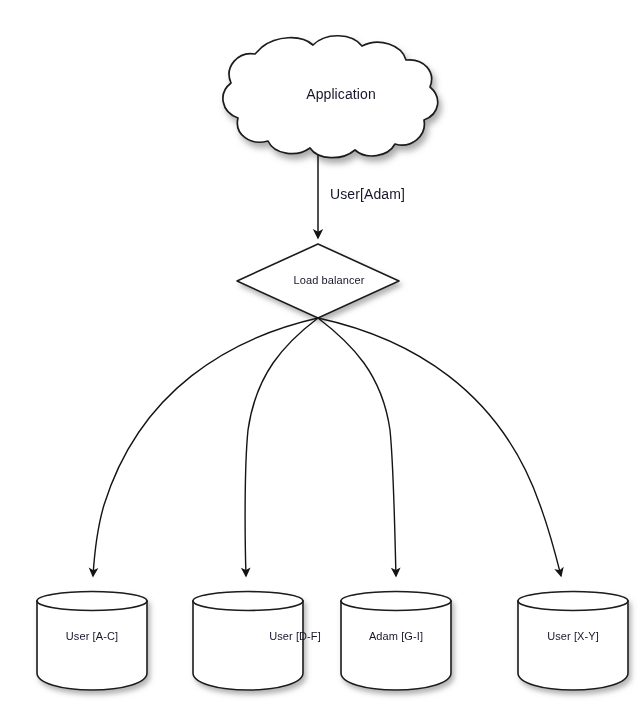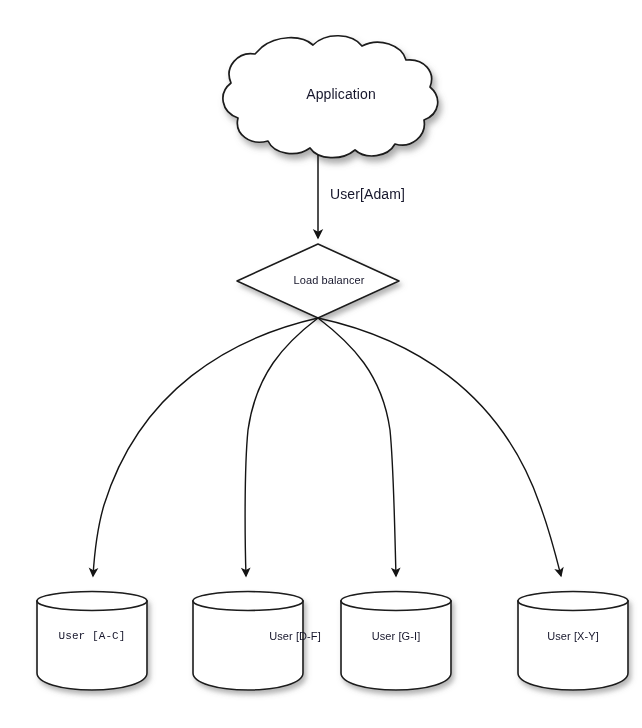--- a/index.html
+++ b/index.html
@@ -56,21 +56,21 @@
     top: 274px;
     font-size: 11px;
     letter-spacing: 0.1px;
     margin-left: 8px;
   }
   .label-db {
     top: 630px;
     font-size: 11px;
     letter-spacing: 0.1px;
   }
-  .label-db-0 { left: 37px;  width: 110px; font-family: Liberation Mono, monospace; }
+  .label-db-0 { left: 37px;  width: 110px; }
   .label-db-1 { left: 193px; width: 110px; padding-left: 47px; }
   .label-db-2 { left: 341px; width: 110px; }
   .label-db-3 { left: 518px; width: 110px; }
 </style>
 </head>
 <body>
 
 <div id="diagram-canvas">
 
   <svg id="diagram-svg" viewBox="0 0 642 728">
@@ -148,17 +148,17 @@
   <div class="node-label label-application">Application</div>
 
   <div class="node-label label-edge-user">User[Adam]</div>
 
   <div class="node-label label-balancer">Load balancer</div>
 
   <div class="node-label label-db label-db-0">User [A-C]</div>
 
   <div class="node-label label-db label-db-1">User [D-F]</div>
 
-  <div class="node-label label-db label-db-2">User [G-I]</div>
+  <div class="node-label label-db label-db-2">Adam [G-I]</div>
 
   <div class="node-label label-db label-db-3">User [X-Y]</div>
 
 </div>
 
 </body></html>

